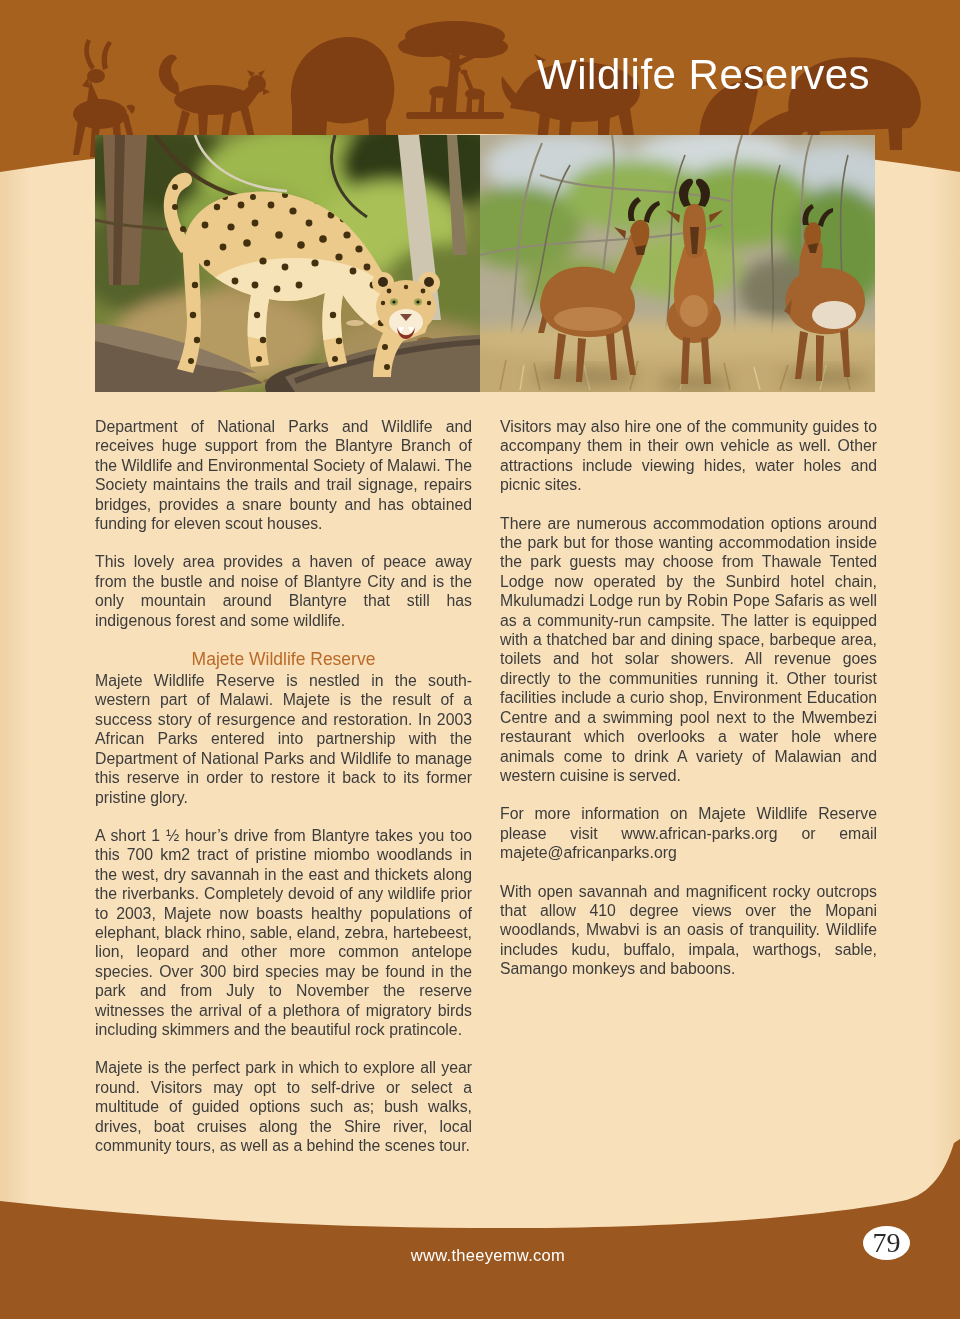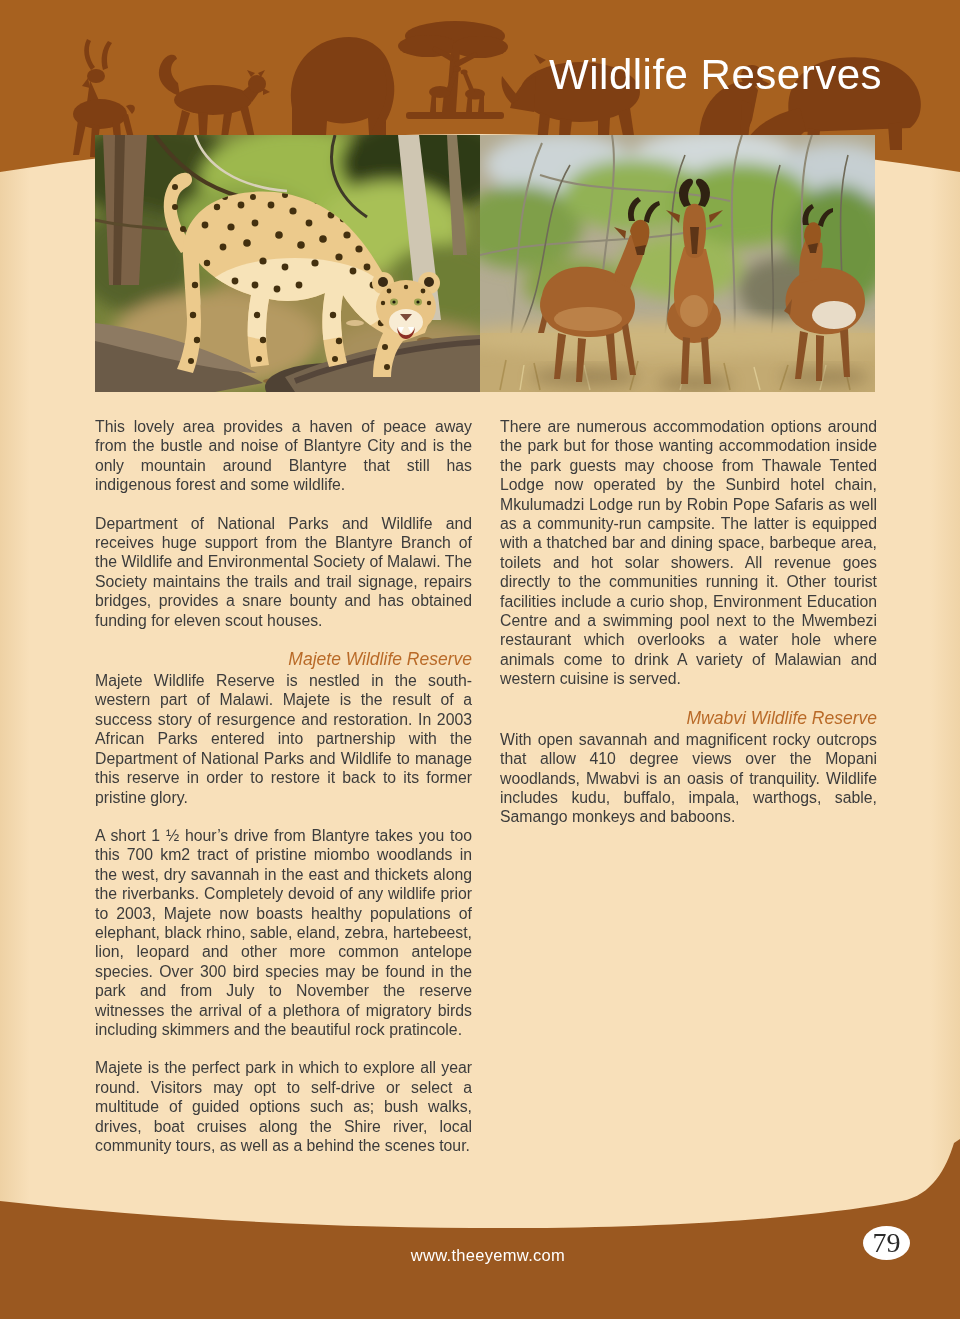--- a/index.html
+++ b/index.html
@@ -1,32 +1,32 @@
 <!DOCTYPE html>
 <html><head>
 <meta charset="utf-8">
 <style>
   html,body{margin:0;padding:0;background:#f8e0ba;}
   .page{position:relative;width:960px;height:1319px;margin:0 auto;overflow:hidden;
         background:linear-gradient(90deg,#eed1a4 0,#f8e0ba 30px,#f8e0ba 930px,#efd3a6 960px);
         font-family:"Liberation Sans",sans-serif;}
   
   .hdr-svg{position:absolute;left:0;top:0;width:960px;height:200px;display:block;}
-  .page-title{position:absolute;top:54px;right:78px;color:#ffffff;font-size:42px;
+  .page-title{position:absolute;top:54px;right:90px;color:#ffffff;font-size:42px;
               font-weight:400;letter-spacing:0.5px;line-height:1;}
   
   .photo{position:absolute;top:135px;display:block;}
   .photo-left{left:95px;width:385px;height:257px;}
   .photo-right{left:480px;width:395px;height:257px;}
   
   .columns{position:absolute;left:95px;top:417px;width:782px;display:flex;gap:28px;}
   .col{width:377px;color:#3c3c3c;font-size:15.8px;line-height:19.4px;text-align:justify;}
   .col p{margin:0 0 19px 0;}
   .col p.tight{margin-bottom:0;}
-  .col h3{margin:0 0 1px 0;font-size:17.5px;font-weight:400;color:#b96a28;line-height:21px;text-align:right;font-style:italic;}
+  .col h3{margin:0 0 1px 0;font-size:17.5px;font-weight:400;color:#b96a28;line-height:21px;text-align:center;}
   
   .ftr-svg{position:absolute;left:0;top:1139px;width:960px;height:180px;display:block;}
   .site-url{position:absolute;left:8px;top:1246px;width:960px;text-align:center;
             color:#ffffff;font-size:16.5px;letter-spacing:0.3px;}
   .page-badge{position:absolute;left:863px;top:1226px;width:47px;height:34px;border-radius:50%;
               background:#ffffff;text-align:center;line-height:34px;
               font-family:"Liberation Serif",serif;font-size:28px;color:#2b2b2b;}
 </style>
 </head>
 <body>
@@ -358,30 +358,31 @@
         <path d="M320,196 L315,244 L321,244 L328,198 Z" fill="#8a5226"></path>
         <path d="M336,200 L336,246 L342,246 L344,201 Z" fill="#8a5226"></path>
         <path d="M360,196 L364,242 L370,242 L368,194 Z" fill="#8a5226"></path>
         <path d="M312,164 L304,176 L310,180 Z" fill="#8a5226"></path>
       </g>
     </g>
   </svg>
 
   <div class="columns">
     <div class="col">
+      <p>Department of National Parks and Wildlife and receives huge support from the Blantyre Branch of the Wildlife and Environmental Society of Malawi. The Society maintains the trails and trail signage, repairs bridges, provides a snare bounty and has obtained funding for eleven scout houses.</p>
       <p>This lovely area provides a haven of peace away from the bustle and noise of Blantyre City and is the only mountain around Blantyre that still has indigenous forest and some wildlife.</p>
-      <p>Department of National Parks and Wildlife and receives huge support from the Blantyre Branch of the Wildlife and Environmental Society of Malawi. The Society maintains the trails and trail signage, repairs bridges, provides a snare bounty and has obtained funding for eleven scout houses.</p>
       <h3>Majete Wildlife Reserve</h3>
       <p>Majete Wildlife Reserve is nestled in the south-western part of Malawi. Majete is the result of a success story of resurgence and restoration. In 2003 African Parks entered into partnership with the Department of National Parks and Wildlife to manage this reserve in order to restore it back to its former pristine glory.</p>
       <p>A short 1 ½ hour’s drive from Blantyre takes you too this 700 km2 tract of pristine miombo woodlands in the west, dry savannah in the east and thickets along the riverbanks. Completely devoid of any wildlife prior to 2003, Majete now boasts healthy populations of elephant, black rhino, sable, eland, zebra, hartebeest, lion, leopard and other more common antelope species.  Over 300 bird species may be found in the park and from July to November the reserve witnesses the arrival of a plethora of migratory birds including skimmers and the beautiful rock pratincole.</p>
       <p>Majete is the perfect park in which to explore all year round. Visitors may opt to self-drive or select a multitude of guided options such as; bush walks, drives, boat cruises along the Shire river, local community tours, as well as a behind the scenes tour.</p>
     </div>
     <div class="col">
+      <p>Visitors may also hire one of the community guides to accompany them in their own vehicle as well. Other attractions include viewing hides, water holes and picnic sites.</p>
       <p>There are numerous accommodation options around the park but for those wanting accommodation inside the park guests may choose from Thawale Tented Lodge now operated by the Sunbird hotel chain, Mkulumadzi Lodge run by Robin Pope Safaris as well as a community-run campsite. The latter is equipped with a thatched bar and dining space, barbeque area, toilets and hot solar showers. All revenue goes directly to the communities running it. Other tourist facilities include a curio shop, Environment Education Centre and a swimming pool next to the Mwembezi restaurant which overlooks a water hole where animals come to drink A variety of Malawian and western cuisine is served.</p>
-      <h3>Mwabvi Wildlife Reserve</h3>
+      <p>For more information on Majete Wildlife Reserve please visit www.african-parks.org or email majete@africanparks.org</p>
       <p class="tight">With open savannah and magnificent rocky outcrops that allow 410 degree views over the Mopani woodlands, Mwabvi is an oasis of tranquility.  Wildlife includes kudu, buffalo, impala, warthogs, sable, Samango monkeys and baboons.</p>
     </div>
   </div>
 
   <svg class="ftr-svg" viewBox="0 0 960 180" aria-hidden="true">
     <path d="M0,62 C160,80 340,90 530,89 C700,88 830,76 902,62 C932,56 946,30 954,4 L960,0 L960,180 L0,180 Z" fill="#9A5820"></path>
   </svg>
   <div class="site-url">www.theeyemw.com</div>
   <div class="page-badge">
     <span>79</span>

